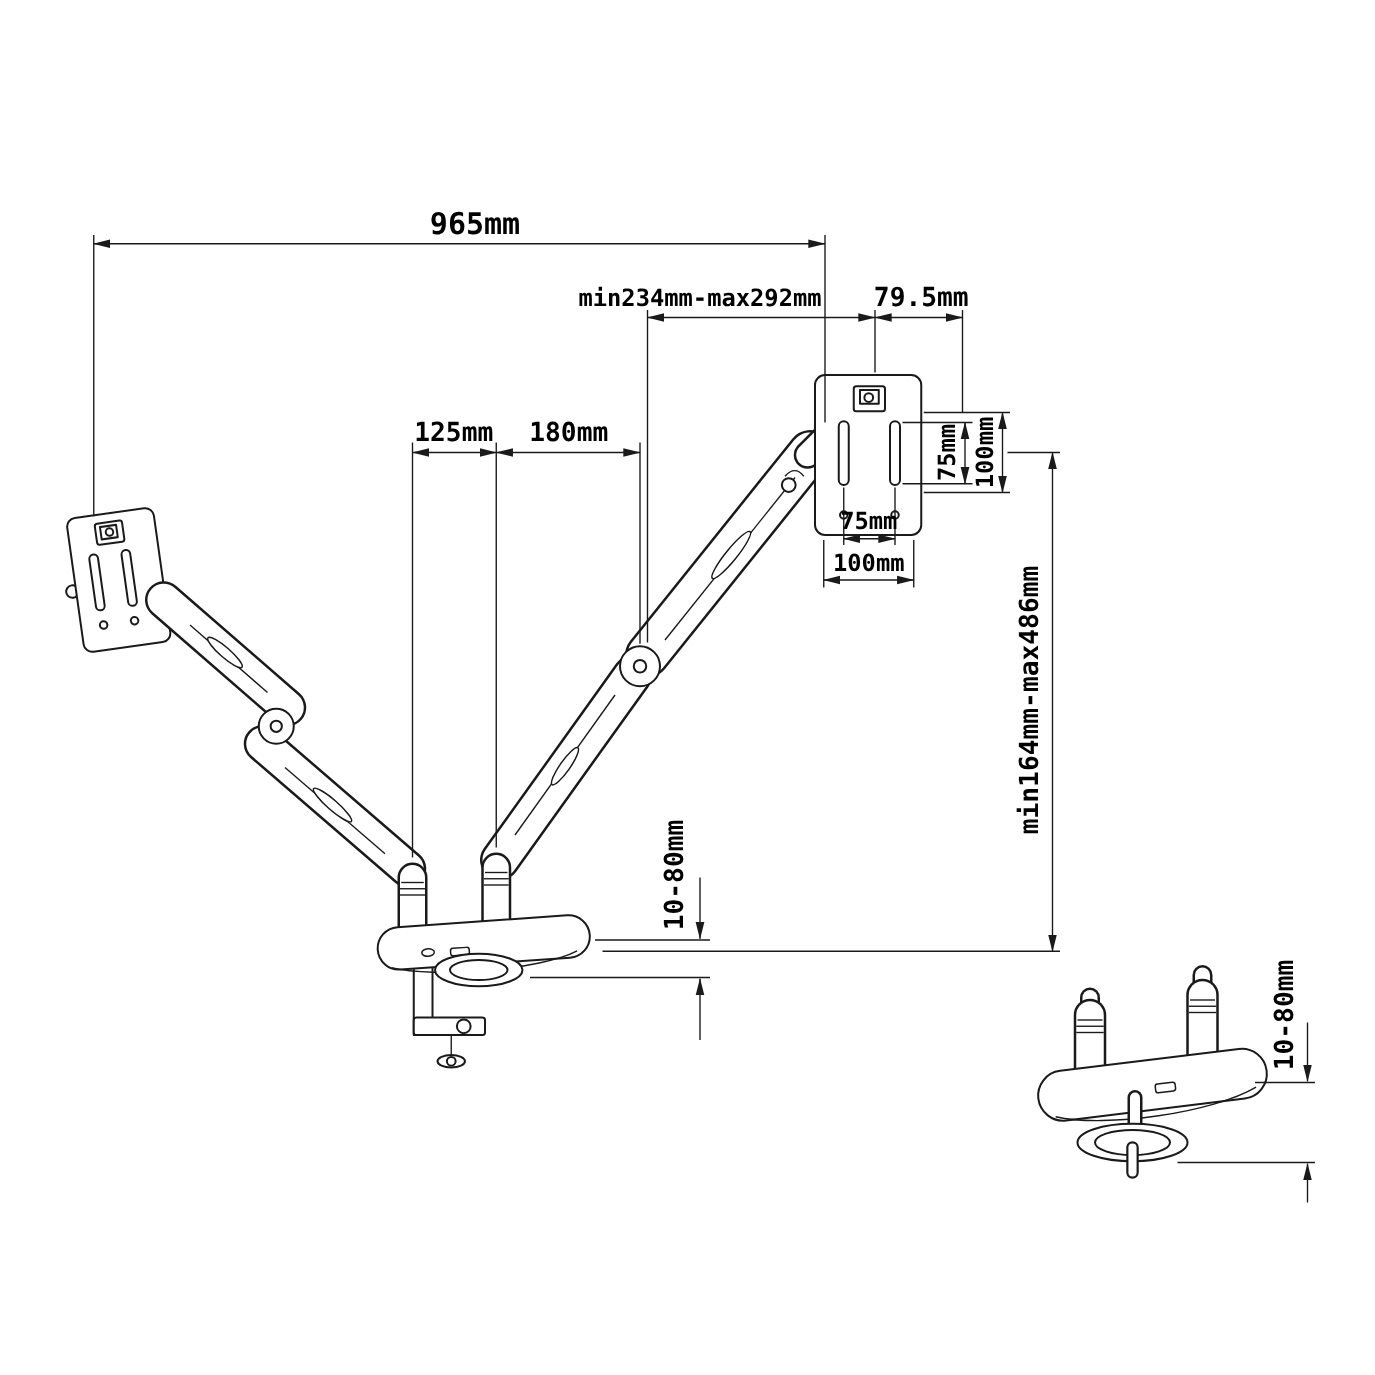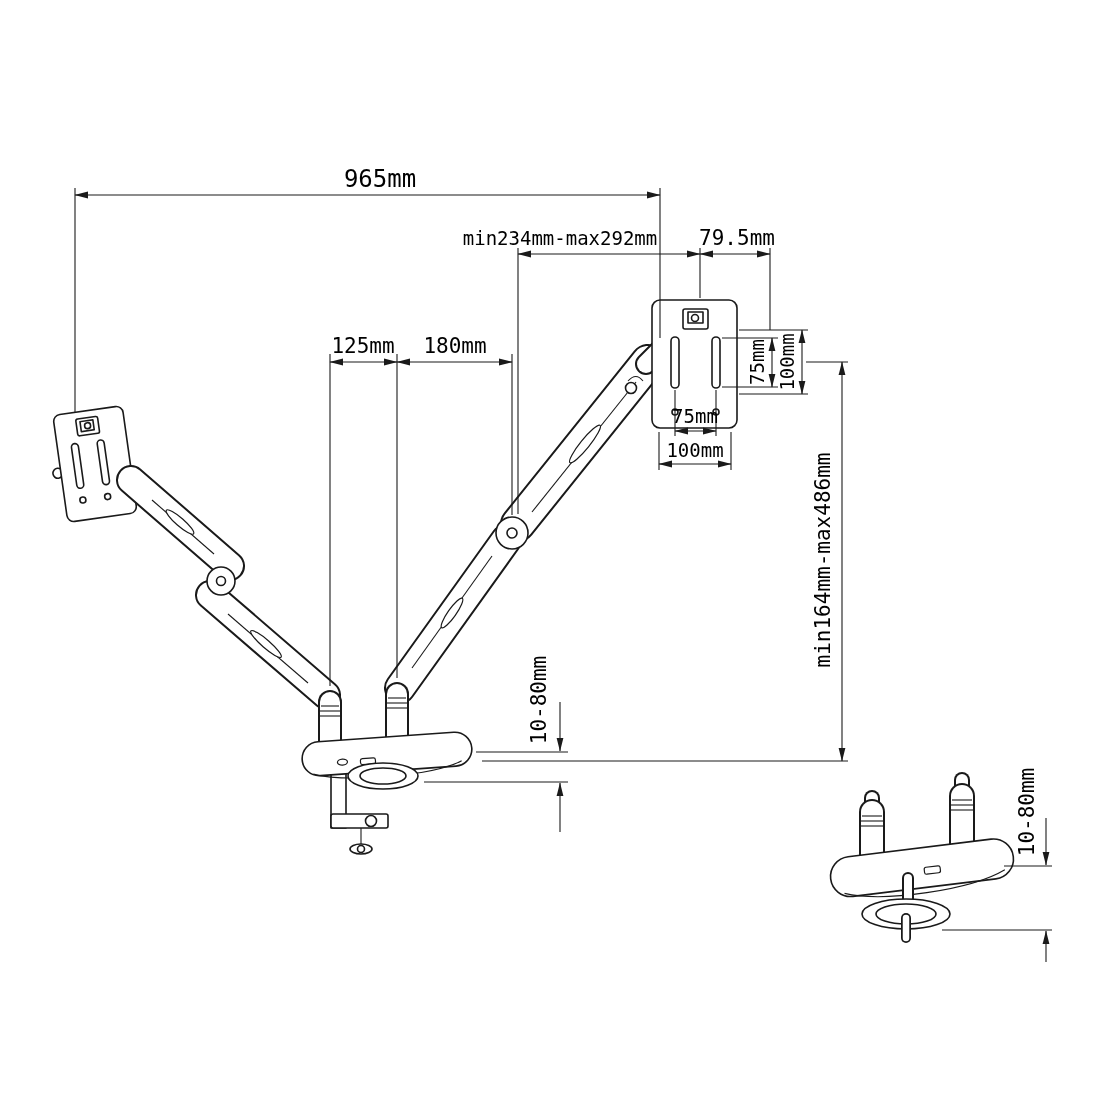--- a/index.html
+++ b/index.html
@@ -1,18 +1,19 @@
 <!DOCTYPE html>
 <html><head>
 <meta charset="utf-8">
 <style>
   html,body{margin:0;padding:0;background:#ffffff;}
   .stage{
     width:1100px;height:1100px;background:#ffffff;position:relative;overflow:hidden;
     font-family:"DejaVu Sans Mono", monospace;
+    font-weight:bold;
   }
   svg{display:block;}
   .part{fill:#ffffff;stroke:#1a1a1a;stroke-width:1.6;stroke-linejoin:round;}
   .hole{fill:#ffffff;stroke:#1a1a1a;stroke-width:1.2;}
   .thin{fill:none;stroke:#1a1a1a;stroke-width:1.1;}
   .cap-o{stroke:#1a1a1a;stroke-linecap:round;fill:none;}
   .cap-i{stroke:#ffffff;stroke-linecap:round;fill:none;}
   .dim{stroke:#1a1a1a;stroke-width:1.1;fill:none;}
   .dtxt{font-family:"DejaVu Sans Mono", monospace;font-size:21px;fill:#000000;}
   .sm{font-size:19px;}

